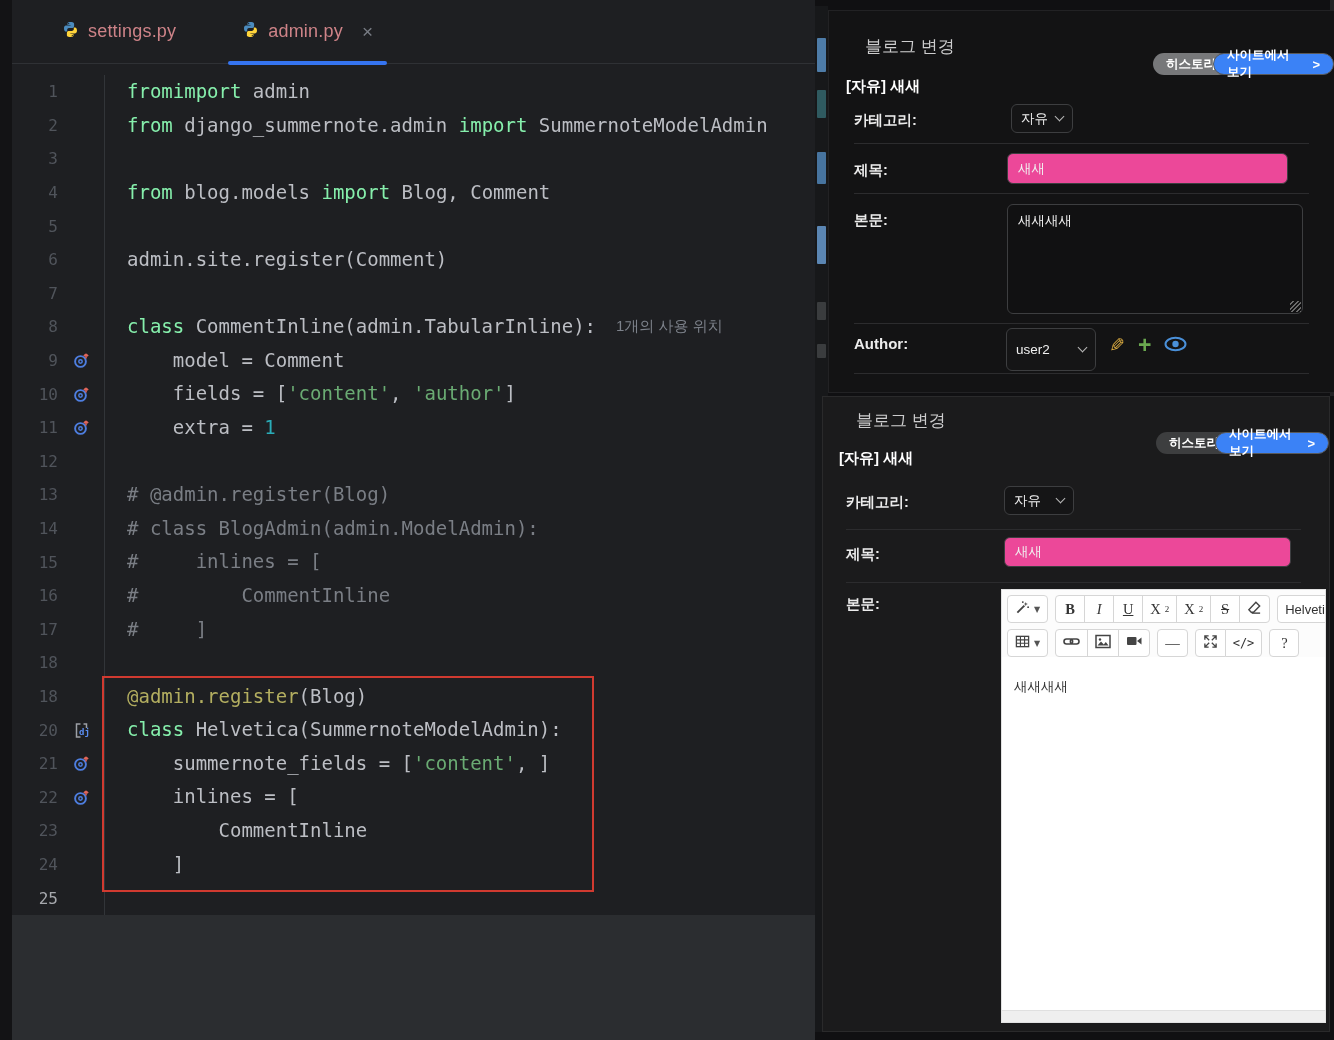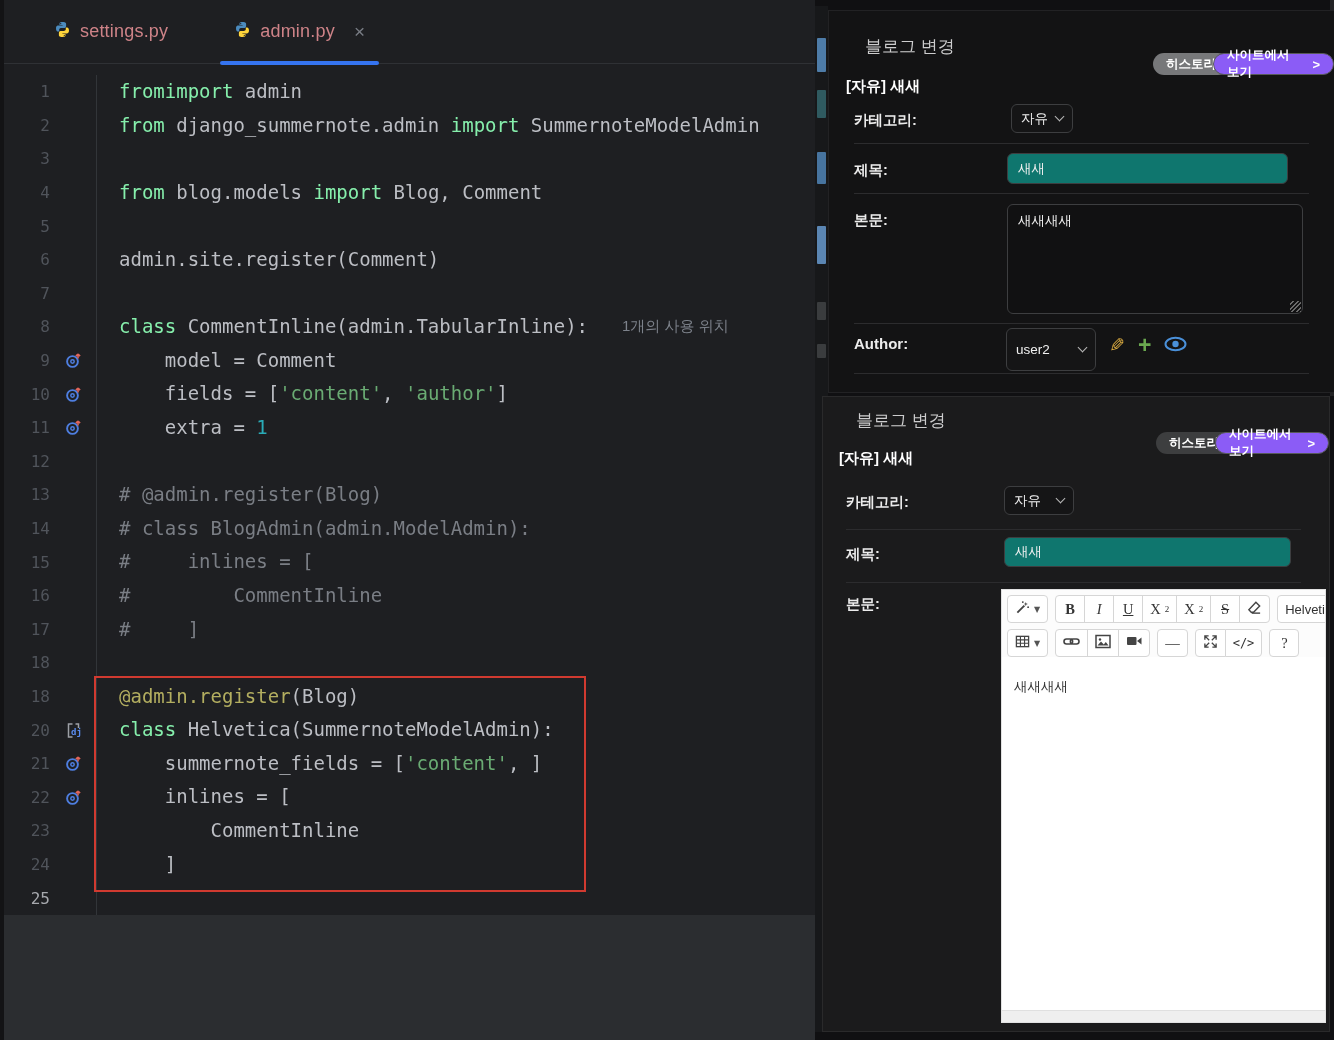--- a/index.html
+++ b/index.html
@@ -1,40 +1,40 @@
 <!DOCTYPE html>
 <html style="--accent: #3574f0; --hl: #d13a30;"><head>
 <meta charset="utf-8">
 <style>
   html,body{margin:0;padding:0;background:#0c0c0d;}
   *{box-sizing:border-box;}
   .stage{position:relative;width:1334px;height:1040px;overflow:hidden;
          font-family:"Liberation Sans","DejaVu Sans",sans-serif;background:#131315;}
 
   
-  .editor{position:absolute;left:4px;top:0;width:815px;height:1040px;background:#1e1f22;}
+  .editor{position:absolute;left:12px;top:0;width:815px;height:1040px;background:#1e1f22;}
   .tabbar{position:absolute;left:0;top:0;width:815px;height:64px;background:#1e1f22;
           border-bottom:1px solid #2f3135;display:flex;align-items:center;padding-left:32px;}
   .tab{display:flex;align-items:center;gap:9px;height:100%;padding:0 18px;position:relative;cursor:default;}
   .tab .tlabel{font-size:18px;color:#ce8388;letter-spacing:.2px;}
   .tab.active::after{content:"";position:absolute;left:4px;right:4px;bottom:-2px;height:4px;
           border-radius:3px;background:var(--accent,#3574f0);}
   .tab .close{color:#787c84;font-size:19px;margin-left:10px;line-height:1;}
   .tab1{margin-right:30px;}
 
   .code{position:absolute;left:0;top:75px;width:815px;}
   .cline{display:flex;height:33.6px;align-items:center;white-space:pre;}
   .ln{width:46px;text-align:right;color:#50545b;font:16px "DejaVu Sans Mono",monospace;flex:none;}
   .gic{width:46px;flex:none;display:flex;justify-content:center;align-items:center;}
   .ltext{flex:1;align-self:stretch;display:flex;align-items:center;
          border-left:1px solid #323539;padding-left:22px;
          font:19px/33.6px "DejaVu Sans Mono",monospace;color:#bcbec4;}
   .tok-k{color:#86efac;} .tok-t{color:#bcbec4;} .tok-s{color:#6aab73;}
   .tok-n{color:#2aacb8;} .tok-c{color:#7a7e85;} .tok-d{color:#b3ae60;}
-  .tok-h{color:#7d828b;font:15px "Liberation Sans",sans-serif;margin-left:34px;}
+  .tok-h{color:#7d828b;font:15px "Liberation Sans",sans-serif;margin-left:20px;}
   .cline.cur .ln{color:#a6a8ad;}
   .editor-void{position:absolute;left:0;top:915px;width:815px;height:125px;background:#2b2d30;}
   .redbox{position:absolute;left:90px;top:676px;width:492px;height:216px;
           border:2.5px solid var(--hl,#d13a30);pointer-events:none;}
 
   
   .right-bg{position:absolute;left:815px;top:0;width:519px;height:1040px;background:#101012;}
   .strip{position:absolute;left:0;top:6px;width:13px;height:1026px;background:#17181a;}
   .strip .seg{position:absolute;left:2px;width:9px;border-radius:1px;}
   .right-edge{position:absolute;right:0;top:0;width:4px;height:396px;background:#232325;}
@@ -42,30 +42,30 @@
   
   .panel{position:absolute;color:#e6e6e6;}
   .p-top{left:828px;top:10px;width:506px;height:383px;background:#131314;border:1px solid #222224;border-right:none;}
   .p-bot{left:822px;top:396px;width:508px;height:636px;background:#1b1b1c;border:1px solid #2a2a2b;}
   .ptitle{position:absolute;font-size:17px;color:#cdcdce;font-weight:400;}
   .objname{position:absolute;font-size:15px;font-weight:700;color:#fff;}
   .pill{position:absolute;height:22px;border-radius:12px;display:flex;align-items:center;
         font-size:12.5px;font-weight:700;color:#fff;padding:0 13px;cursor:pointer;}
   .pill.hist-light{background:#77787a;}
   .pill.hist-dark{background:#3d3e3f;}
-  .pill.view{background:#8b5cf6;border:1px solid #58595a;gap:7px;}
+  .pill.view{background:#3b82f6;border:1px solid #58595a;gap:7px;}
   .chev-r{font-weight:900;font-size:13px;line-height:1;}
   .flabel{position:absolute;font-size:14.5px;font-weight:600;color:#ececec;}
   .divider{position:absolute;height:1px;background:#2c2c2e;}
   .sel{position:absolute;background:#151516;border:1px solid #3d3e40;border-radius:6px;
        display:flex;align-items:center;justify-content:space-between;padding:0 9px;cursor:pointer;}
   .sel .sv{font-size:13.5px;color:#f0f0f0;}
   .sel .car{width:7px;height:7px;border-right:1.6px solid #b9b9b9;border-bottom:1.6px solid #b9b9b9;
             transform:rotate(45deg);margin-top:-4px;}
-  .adm-input{position:absolute;background:#0f766e;border:1px solid #3d3e40;border-radius:6px;
+  .adm-input{position:absolute;background:#ec4899;border:1px solid #3d3e40;border-radius:6px;
        color:#f0f0f0;font-size:13.5px;padding:0 10px;font-family:inherit;}
   .adm-ta{position:absolute;background:#111112;border:1px solid #3d3e40;border-radius:6px;
        color:#f0f0f0;font-size:13.5px;padding:7px 10px;font-family:inherit;resize:none;}
   .grip{position:absolute;width:11px;height:11px;
         background:repeating-linear-gradient(135deg,transparent 0 2px,#6a6a6a 2px 3.2px);}
   .aicons{position:absolute;display:flex;align-items:center;gap:13px;}
   .pencil{color:#d7a83f;font-size:19px;transform:scaleX(-1) rotate(0deg);display:inline-block;}
   .plus{color:#6aa84f;font-size:23px;font-weight:900;line-height:1;}
 
   

